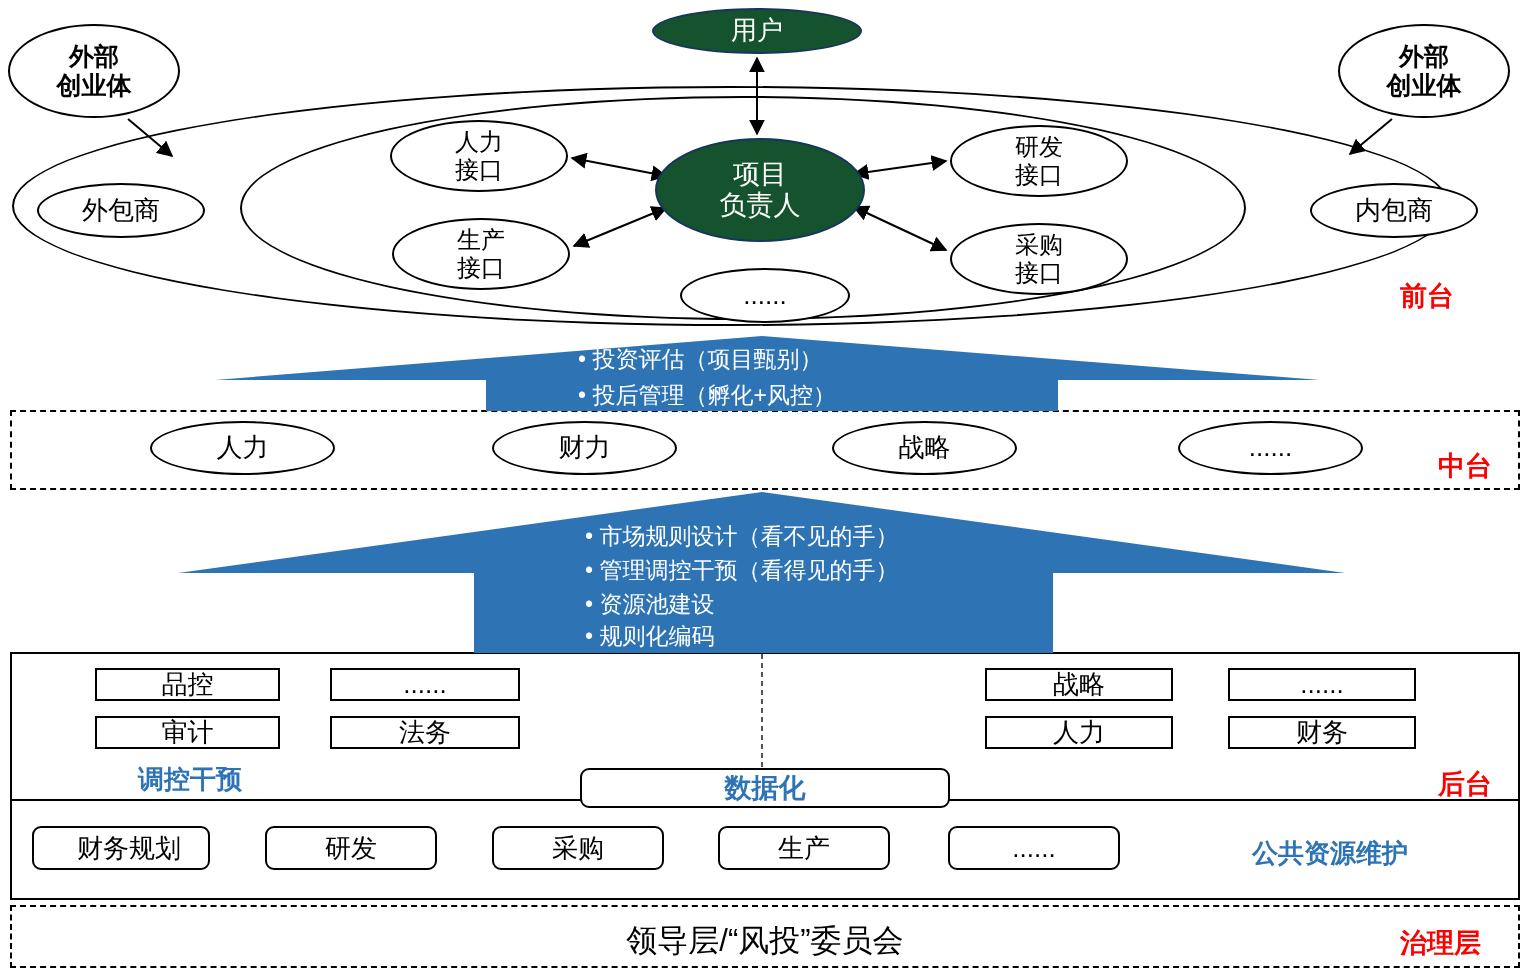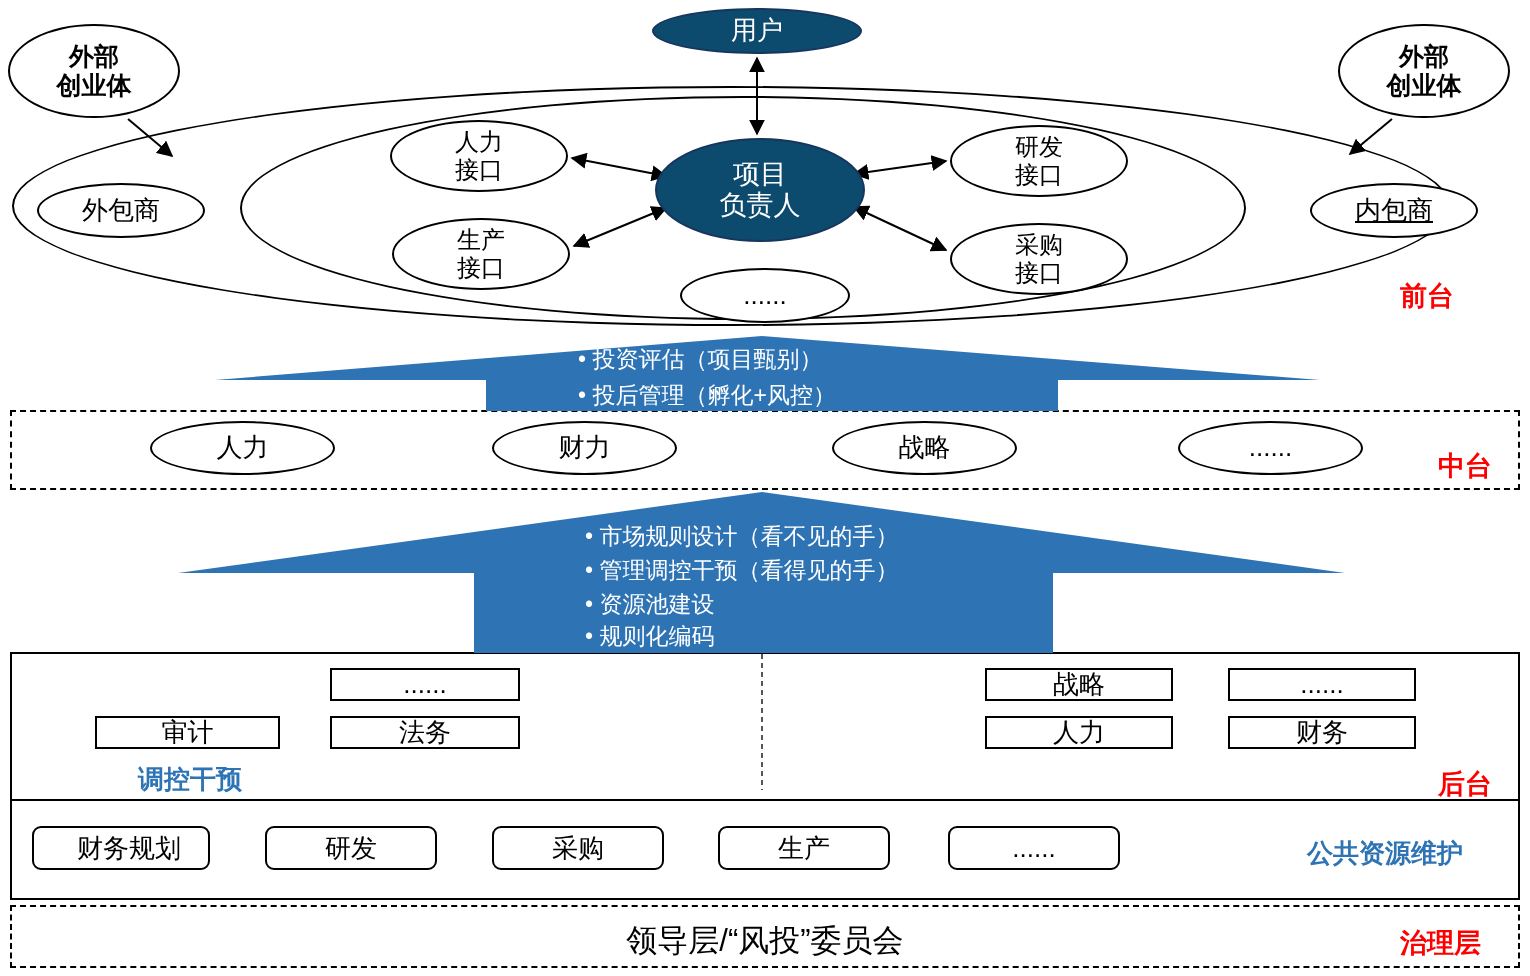--- a/index.html
+++ b/index.html
@@ -6,21 +6,21 @@
   #canvas{
     position:relative;width:1530px;height:976px;background:#fff;overflow:hidden;
     font-family:"Liberation Sans","DejaVu Sans",sans-serif;color:#000;
   }
   .ellipse{
     position:absolute;box-sizing:border-box;border:2px solid #000;border-radius:50%;
     background:#fff;display:flex;align-items:center;justify-content:center;
     text-align:center;font-size:25px;white-space:pre-line;line-height:1.15;
   }
   .ellipse.outline{background:transparent;}
-  .ellipse.blue{background:#0c4a6e;border-color:#17365D;color:#fff;}
+  .ellipse.blue{background:#14532d;border-color:#17365D;color:#fff;}
   .ellipse.bold{font-weight:bold;}
   .rect{
     position:absolute;box-sizing:border-box;border:2px solid #000;background:#fff;
     display:flex;align-items:center;justify-content:center;font-size:26px;
   }
   .rrect{border-radius:9px;}
   .label-red{position:absolute;color:#FF0000;font-weight:bold;font-size:27px;text-align:right;}
   .caption-blue{position:absolute;color:#2E74B5;font-weight:bold;font-size:26px;text-align:center;}
   .arrow-text{
     position:absolute;color:#fff;font-size:23px;text-align:left;white-space:nowrap;
@@ -77,21 +77,21 @@
 创业体</span>
   </div>
   <div class="ellipse bold" style="left:1338px;top:24px;width:172px;height:94px;">
     <span>外部
 创业体</span>
   </div>
 
   <div class="ellipse" style="left:37px;top:183px;width:168px;height:55px;font-size:26px;">
     <span>外包商</span>
   </div>
-  <div class="ellipse" style="left:1310px;top:183px;width:168px;height:55px;font-size:26px;text-decoration:underline;">
+  <div class="ellipse" style="left:1310px;top:183px;width:168px;height:55px;font-size:26px;">
     <span>内包商</span>
   </div>
 
   <div class="ellipse" style="left:390px;top:120px;width:178px;height:72px;font-size:24px;">
     <span>人力
 接口</span>
   </div>
   <div class="ellipse" style="left:950px;top:125px;width:178px;height:72px;font-size:24px;">
     <span>研发
 接口</span>
@@ -131,20 +131,23 @@
   <div class="ellipse" style="left:1178px;top:421px;width:185px;height:54px;font-size:26px;">
     <span>......</span>
   </div>
   <div class="label-red" style="left:1438px;top:448px;">中台</div>
 
   <div class="arrow-text" style="left:585px;top:521px;">市场规则设计（看不见的手）</div>
   <div class="arrow-text" style="left:585px;top:555px;">管理调控干预（看得见的手）</div>
   <div class="arrow-text" style="left:585px;top:589px;">资源池建设</div>
   <div class="arrow-text" style="left:585px;top:621px;">规则化编码</div>
 
+  <div class="rect" style="left:95px;top:668px;width:185px;height:33px;">
+    <span>品控</span>
+  </div>
   <div class="rect" style="left:330px;top:668px;width:190px;height:33px;">
     <span>......</span>
   </div>
   <div class="rect" style="left:95px;top:716px;width:185px;height:33px;">
     <span>审计</span>
   </div>
   <div class="rect" style="left:330px;top:716px;width:190px;height:33px;">
     <span>法务</span>
   </div>
   <div class="caption-blue" style="left:95px;top:762px;width:190px;font-family:Liberation Mono, monospace;">调控干预</div>
@@ -155,36 +158,39 @@
   <div class="rect" style="left:1228px;top:668px;width:188px;height:33px;">
     <span>......</span>
   </div>
   <div class="rect" style="left:985px;top:716px;width:188px;height:33px;">
     <span>人力</span>
   </div>
   <div class="rect" style="left:1228px;top:716px;width:188px;height:33px;">
     <span>财务</span>
   </div>
 
+  <div class="rect rrect" style="left:580px;top:768px;width:370px;height:40px;color:#2E74B5;font-weight:bold;font-size:27px;">
+    <span>数据化</span>
+  </div>
 
   <div class="rect rrect" style="left:32px;top:826px;width:178px;height:44px;padding-left:16px;">
     <span>财务规划</span>
   </div>
   <div class="rect rrect" style="left:265px;top:826px;width:172px;height:44px;">
     <span>研发</span>
   </div>
   <div class="rect rrect" style="left:492px;top:826px;width:172px;height:44px;">
     <span>采购</span>
   </div>
   <div class="rect rrect" style="left:718px;top:826px;width:172px;height:44px;">
     <span>生产</span>
   </div>
   <div class="rect rrect" style="left:948px;top:826px;width:172px;height:44px;">
     <span>......</span>
   </div>
-  <div class="caption-blue" style="left:1255px;top:836px;width:260px;">公共资源维护</div>
+  <div class="caption-blue" style="left:1200px;top:836px;width:260px;">公共资源维护</div>
 
   <div class="label-red" style="left:1438px;top:766px;">后台</div>
 
   <div class="gov-text" style="left:10px;top:920px;width:1510px;">领导层/“风投”委员会</div>
   <div class="label-red" style="left:1400px;top:925px;">治理层</div>
 
 </div>
 
 </body></html>

